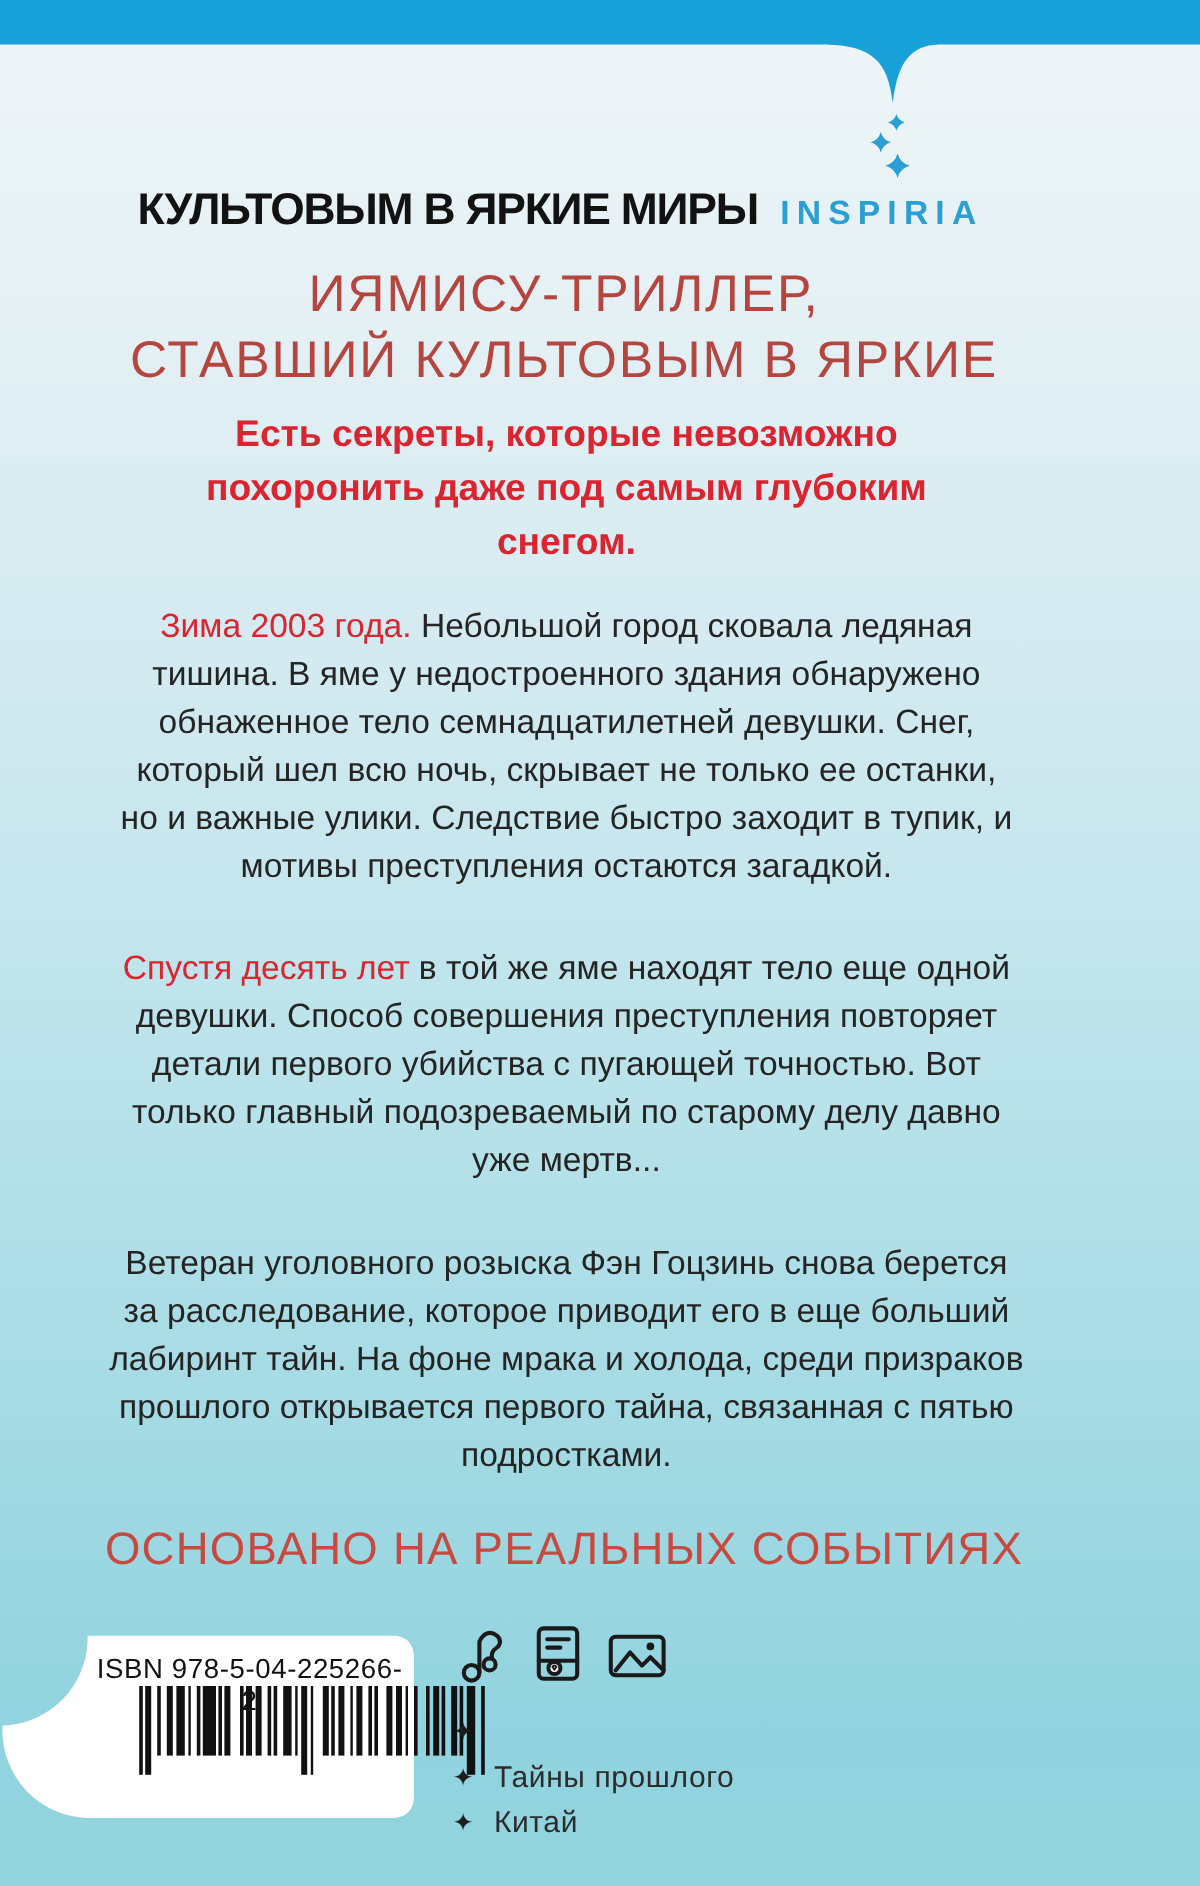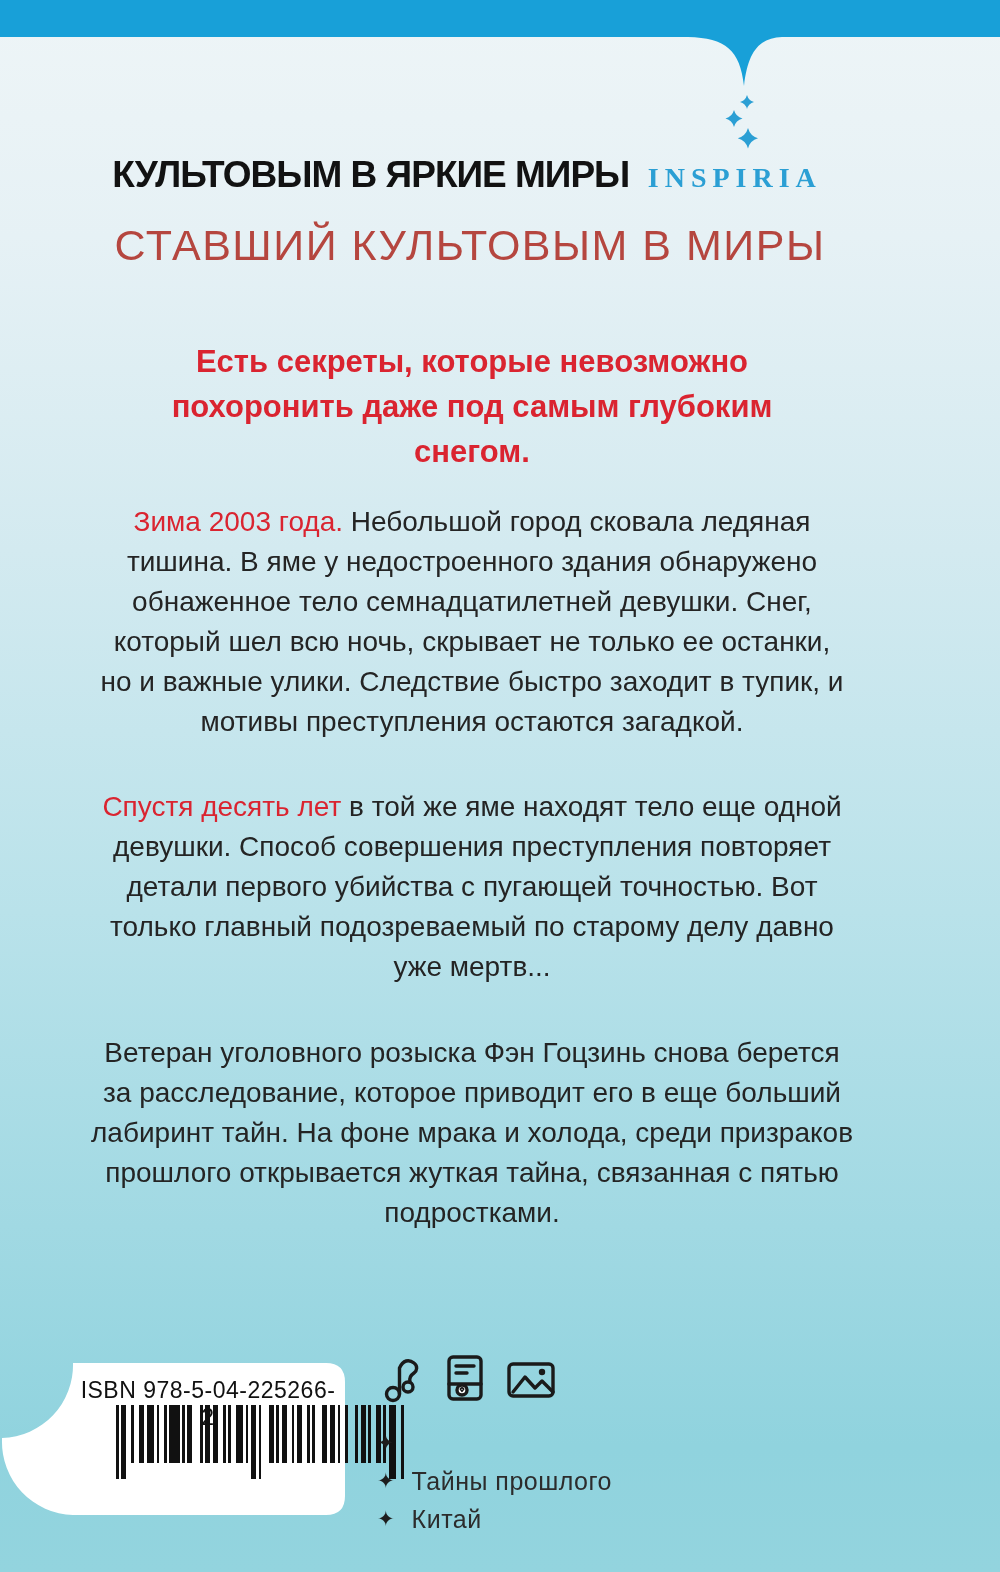--- a/index.html
+++ b/index.html
@@ -5,21 +5,21 @@
   html,body{margin:0;padding:0;}
   body{width:1000px;height:1572px;font-family:"Liberation Sans",sans-serif;}
   .cover{
     position:relative;width:1000px;height:1572px;overflow:hidden;
     background:linear-gradient(180deg,#eef5f7 0%,#e6f1f5 15%,#d3eaf0 35%,#b9e2ea 58%,#a1d9e3 78%,#90d3de 92%,#93d4de 100%);
   }
   .topband{position:absolute;top:0;left:0;width:1000px;height:90px;display:block;}
   .sparkles{position:absolute;left:716px;top:92px;}
   .publisher-line{position:absolute;top:154px;left:0;width:934px;text-align:center;white-space:nowrap;}
   .publisher-tagline{font-size:37px;font-weight:900;letter-spacing:-1px;color:#121212;}
-  .publisher-brand{font-size:28px;font-weight:600;letter-spacing:6px;color:#2b9fd4;margin-left:14px;font-family:Liberation Serif, serif;}
+  .publisher-brand{font-size:28px;font-weight:600;letter-spacing:6px;color:#2b9fd4;margin-left:14px;}
   .subtitle{position:absolute;top:218px;left:0;width:940px;text-align:center;
     color:#b5463f;font-size:43px;font-weight:300;letter-spacing:1.5px;line-height:55px;}
   .lede{position:absolute;top:339px;left:157px;width:630px;text-align:center;
     color:#da2430;font-size:31px;font-weight:bold;line-height:45px;}
   .para{position:absolute;text-align:center;color:#242424;font-size:28px;line-height:40px;margin:0;}
   .para .lead{color:#da2430;font-weight:normal;}
   .para-1{top:502px;left:97px;width:750px;}
   .para-2{top:787px;left:97px;width:750px;}
   .para-3{top:1033px;left:87px;width:770px;}
   .footer-heading{position:absolute;top:1270px;left:0;width:940px;text-align:center;
@@ -55,35 +55,37 @@
       <path d="M32 36 q2.2 8 10 10.2 q-8 2.2 -10 10.2 q-2.2 -8 -10.2 -10.2 q8 -2.2 10.2 -10.2 Z"></path>
     </g>
   </svg>
 
   <div class="publisher-line">
     <span class="publisher-tagline">КУЛЬТОВЫМ В ЯРКИЕ МИРЫ</span>
     <span class="publisher-brand">INSPIRIA</span>
   </div>
 
   <div class="subtitle">
-    <div>СТАВШИЙ КУЛЬТОВЫМ В МИРЫ</div>
+    <div>ИЯМИСУ-ТРИЛЛЕР,</div>
+    <div>СТАВШИЙ КУЛЬТОВЫМ В ЯРКИЕ</div>
   </div>
 
   <div class="lede">Есть секреты, которые невозможно похоронить даже под самым глубоким снегом.</div>
 
   <p class="para para-1">
     <span class="lead">Зима 2003 года.</span><span> Небольшой город сковала ледяная тишина. В яме у недостроенного здания обнаружено обнаженное тело семнадцатилетней девушки. Снег, который шел всю ночь, скрывает не только ее останки, но и важные улики. Следствие быстро заходит в тупик, и мотивы преступления остаются загадкой.</span>
   </p>
   <p class="para para-2">
     <span class="lead">Спустя десять лет</span><span> в той же яме находят тело еще одной девушки. Способ совершения преступления повторяет детали первого убийства с пугающей точностью. Вот только главный подозреваемый по старому делу давно уже мертв...</span>
   </p>
   <p class="para para-3">
-    <span>Ветеран уголовного розыска Фэн Гоцзинь снова берется за расследование, которое приводит его в еще больший лабиринт тайн. На фоне мрака и холода, среди призраков прошлого открывается жуткая тайна, связанная с пятью подростками.</span>
+    <span>Ветеран уголовного розыска Фэн Гоцзинь снова берется за расследование, которое приводит его в еще больший лабиринт тайн. На фоне мрака и холода, среди призраков прошлого открывается первого тайна, связанная с пятью подростками.</span>
   </p>
 
+  <div class="footer-heading">ОСНОВАНО НА РЕАЛЬНЫХ СОБЫТИЯХ</div>
 
   <div class="barcode-plate">
     <svg class="plate-shape" width="345" height="152" viewBox="0 0 345 152">
       <path d="M73,0 A73,73 0 0 1 2,75 L2,77 A73,73 0 0 0 73,152 H326 Q345,152 345,133 V19 Q345,0 326,0 Z" fill="#ffffff"></path>
     </svg>
     <div class="isbn-label">ISBN 978-5-04-225266-2</div>
     <div class="bars" id="bars">
         <div class="bar" style="width: 2.55px; height: 74px;"></div>
         <div class="gap" style="width: 2.55px; height: 58px;"></div>
         <div class="bar" style="width: 5.1px; height: 74px;"></div>

